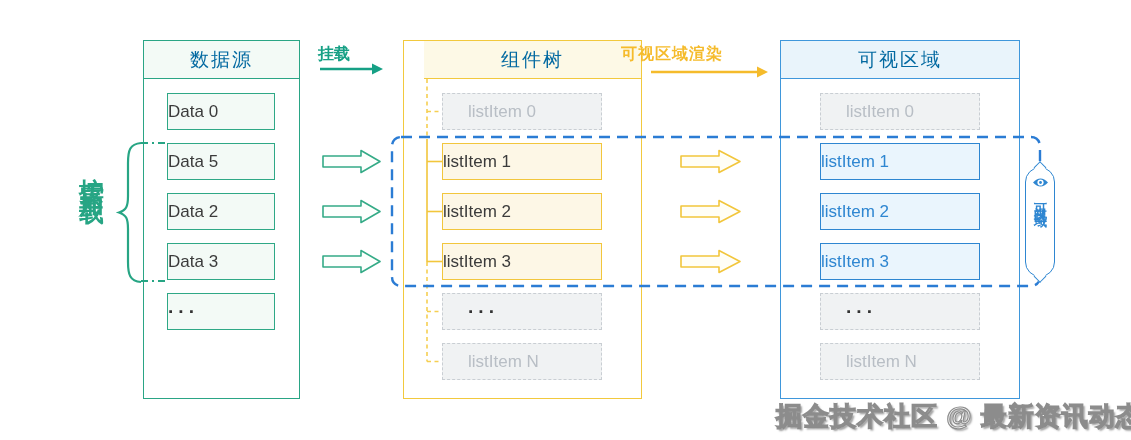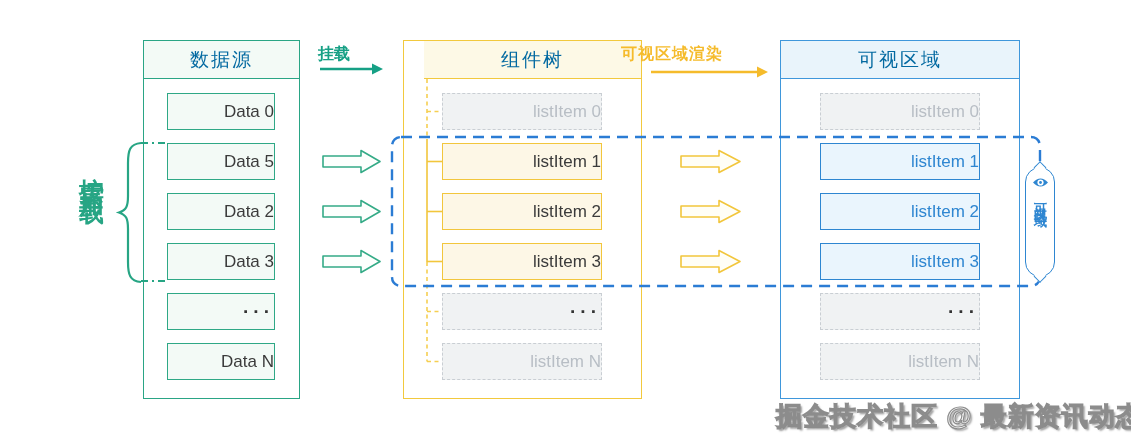--- a/index.html
+++ b/index.html
@@ -10,21 +10,21 @@
   .colbox{position:absolute;top:40px;height:359px;background:#fff;box-sizing:border-box;z-index:1;}
   #box1{left:143px;width:157px;border:1.5px solid #2aa585;}
   #box2{left:403px;width:239px;border:1.5px solid #f2c93e;}
   #box3{left:780px;width:240px;border:1.5px solid #3f97db;}
   .colhead{height:38px;line-height:38px;text-align:center;font-size:19px;color:#0369a1;
     font-weight:500;box-sizing:border-box;letter-spacing:2px;}
   #box1 .colhead{background:#f3faf6;border-bottom:1.5px solid #2aa585;}
   #box2 .colhead{background:#fdf9e6;border-bottom:1.5px solid #f2c93e;margin-left:20px;}
   #box3 .colhead{background:#e9f4fb;border-bottom:1.5px solid #3f97db;}
 
-  .item{position:absolute;height:37px;line-height:35px;text-align:right;font-size:17px;
+  .item{position:absolute;height:37px;line-height:35px;text-align:left;font-size:17px;
     color:#3b3b3b;box-sizing:border-box;z-index:2;}
   .c1{left:167px;width:108px;background:#f3faf6;border:1.2px solid #2ea886;}
   .c2{left:442px;width:160px;}
   .c3{left:820px;width:160px;}
   .act-y{background:#fdf7e6;border:1.2px solid #f2c63c;}
   .act-b{background:#eaf5fd;border:1.2px solid #2e86d1;color:#2e86d1;font-weight:500;}
   .muted{background:#f0f2f3;border:1px dashed #c9ced3;color:#b8bec5;padding-left:25px;}
   .dots{font-weight:700;letter-spacing:4px;font-size:19px;color:#333 !important;}
   .r0{top:93px}.r1{top:143px}.r2{top:193px}.r3{top:243px}.r4{top:293px}.r5{top:343px}
 
@@ -67,21 +67,20 @@
   </div>
   <div class="colbox" id="box3">
     <div class="colhead">可视区域</div>
   </div>
 
   <div class="item c1 r0">Data 0</div>
   <div class="item c1 r1">Data 5</div>
   <div class="item c1 r2">Data 2</div>
   <div class="item c1 r3">Data 3</div>
   <div class="item c1 r4 dots">···</div>
-  <div class="item c1 r5">Data N</div>
 
   <div class="item c2 r0 muted">listItem 0</div>
   <div class="item c2 r1 act-y">listItem 1</div>
   <div class="item c2 r2 act-y">listItem 2</div>
   <div class="item c2 r3 act-y">listItem 3</div>
   <div class="item c2 r4 muted dots">···</div>
   <div class="item c2 r5 muted">listItem N</div>
 
   <div class="item c3 r0 muted">listItem 0</div>
   <div class="item c3 r1 act-b">listItem 1</div>

